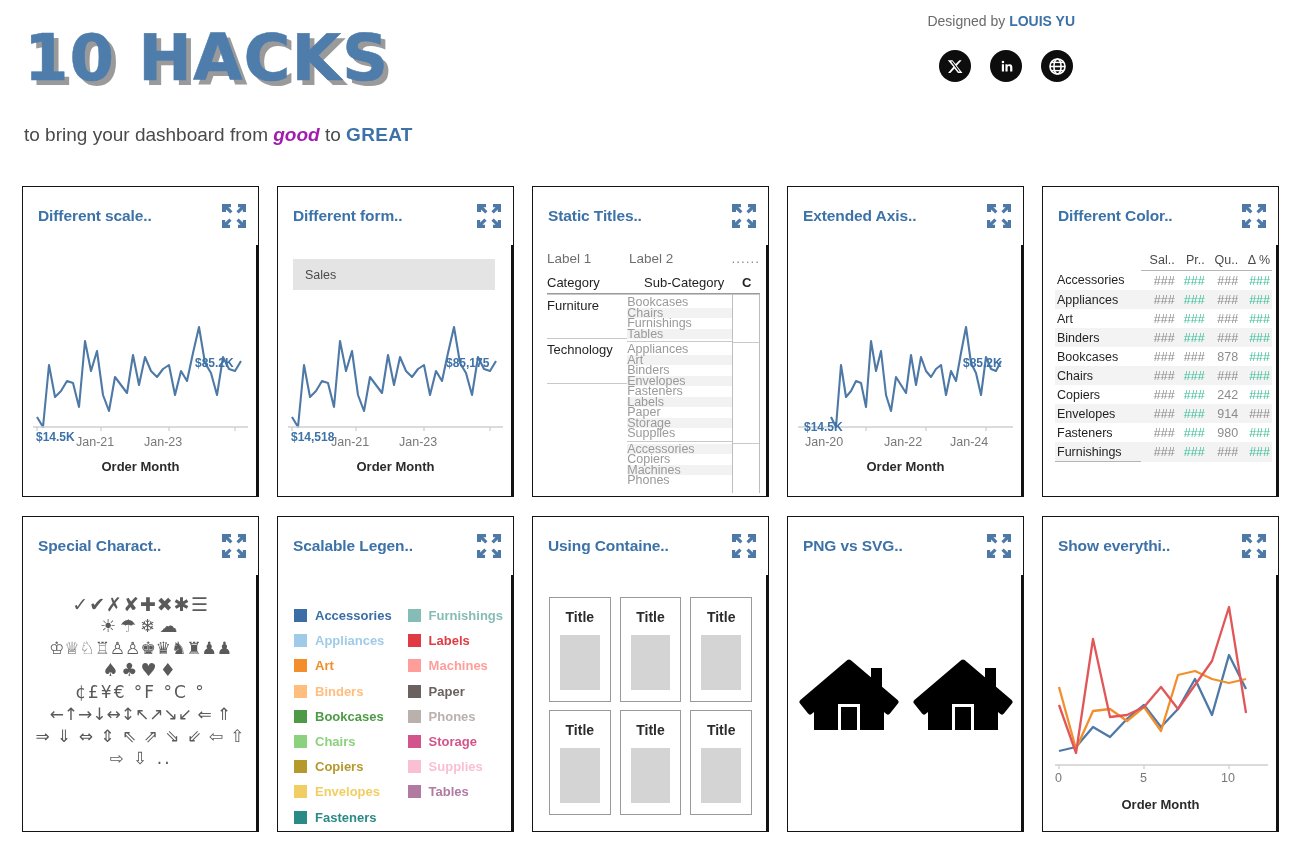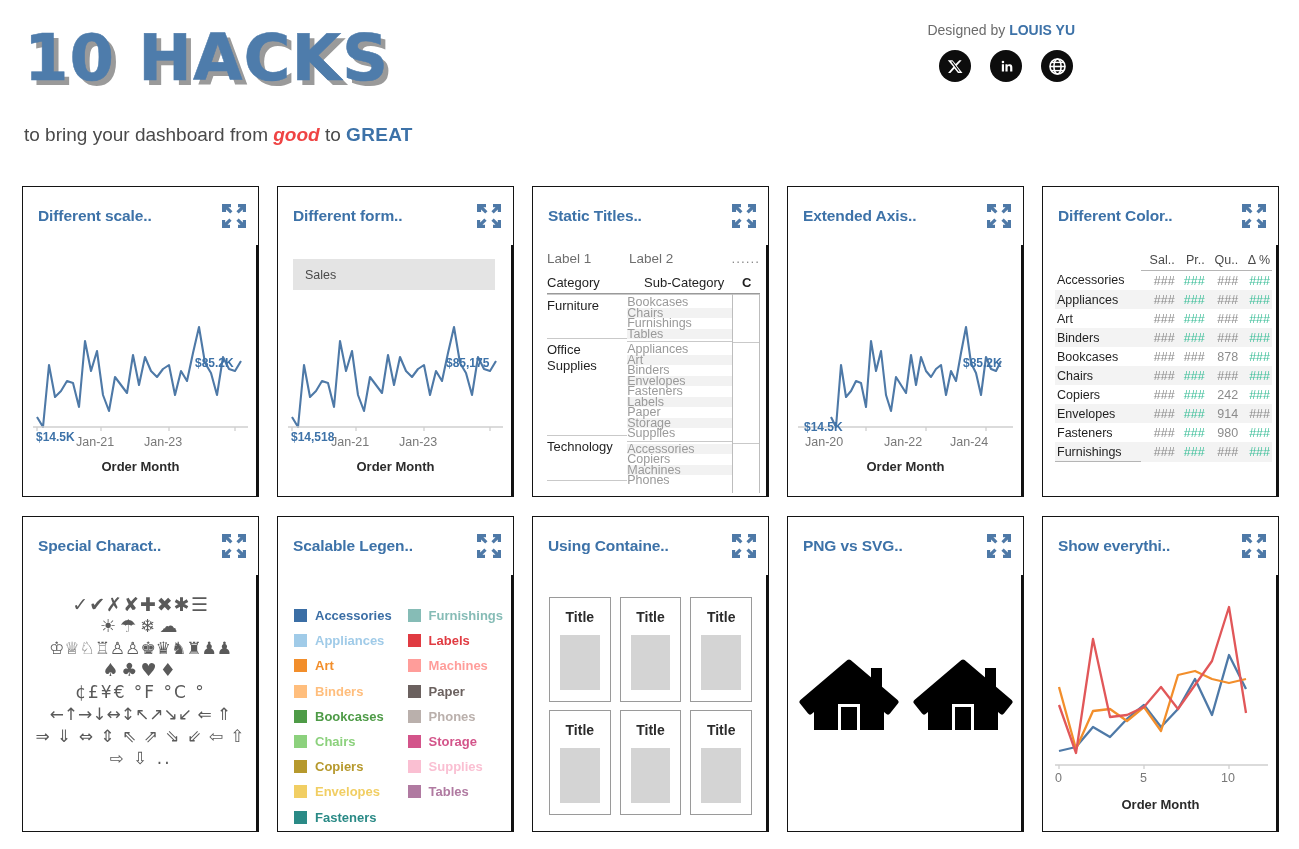--- a/index.html
+++ b/index.html
@@ -22,25 +22,25 @@
     color: #4e7cab;
     text-shadow: 5px 5px 0 #9a9a9a;
     line-height: 1;
     -webkit-text-stroke: 0.5px #4e7cab;
   }
   .subtitle {
     position: absolute; left: 24px; top: 124px;
     font-size: 19px; color: #4a4a4a; font-weight: 400;
     white-space: nowrap;
   }
-  .subtitle .good { font-style: italic; font-weight: 700; color: #ef4444; }
+  .subtitle .good { font-style: italic; font-weight: 700; color: #a21caf; }
   .subtitle .great { font-weight: 700; color: #3d72a8; letter-spacing: .3px; }
 
   .credit {
-    position: absolute; right: 40px; top: 22px;
+    position: absolute; right: 40px; top: 13px;
     font-size: 14px; color: #6b6b6b; white-space: nowrap;
   }
   .credit b { color: #3d72a8; font-weight: 700; }
   .socials { position: absolute; right: 42px; top: 50px; display: flex; gap: 19px; }
   .soc {
     width: 32px; height: 32px; border-radius: 50%;
     background: #0d0d0d; display: flex; align-items: center; justify-content: center;
   }
   .soc svg { display: block; }
 
@@ -281,21 +281,20 @@
             <span class="stt-l3">......</span>
           </div>
           <div class="stt-hdr">
             <span class="c1">Category</span>
             <span class="c2">Sub-Category</span>
             <span class="c3">C</span>
           </div>
           <div class="stt-grid">
             <div class="stt-catcol">
               <div class="cat-grp" style="height:45px">Furniture</div>
-              <div class="cat-grp" style="height:97px">Office Supplies</div>
               <div class="cat-grp" style="height:45px">Technology</div>
             </div>
             <div class="stt-subcol">
               <div class="grp-sep" style="border-top:1px solid #c9c9c9;padding-top:2px;padding-bottom:2px;">
                 <div class="sub-row">Bookcases</div>
                 <div class="sub-row alt">Chairs</div>
                 <div class="sub-row">Furnishings</div>
                 <div class="sub-row alt">Tables</div>
               </div>
               <div class="grp-sep" style="padding-top:2px;padding-bottom:2px;">

